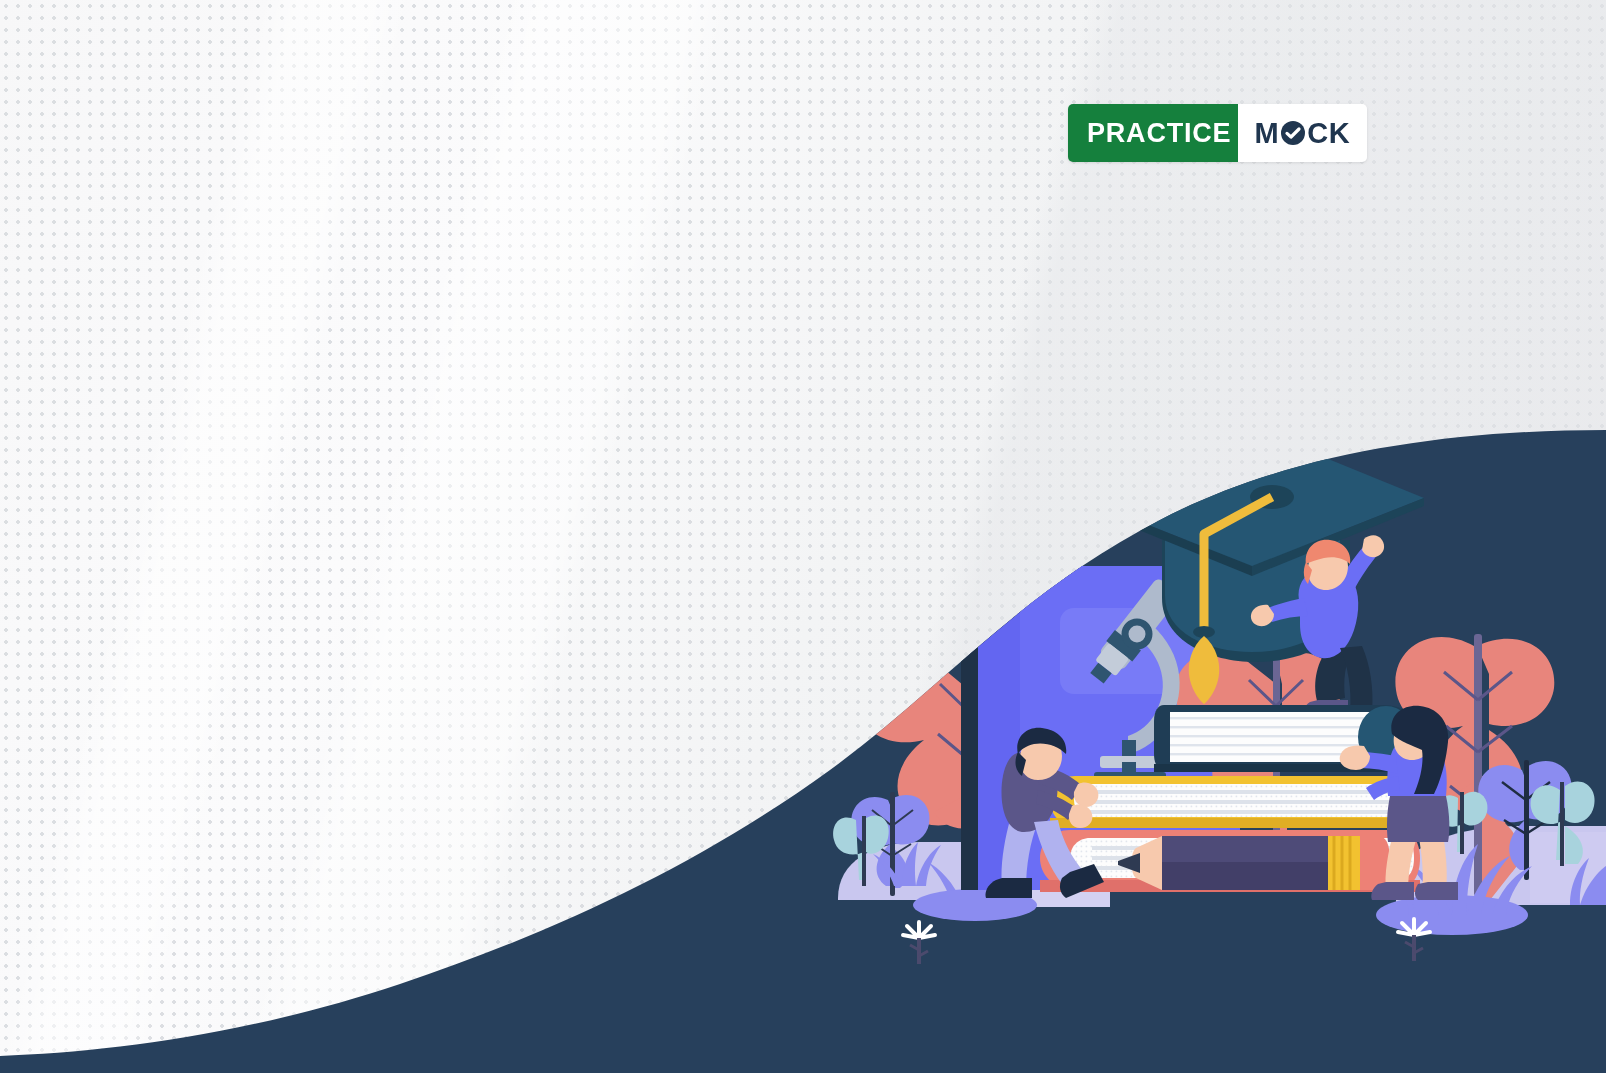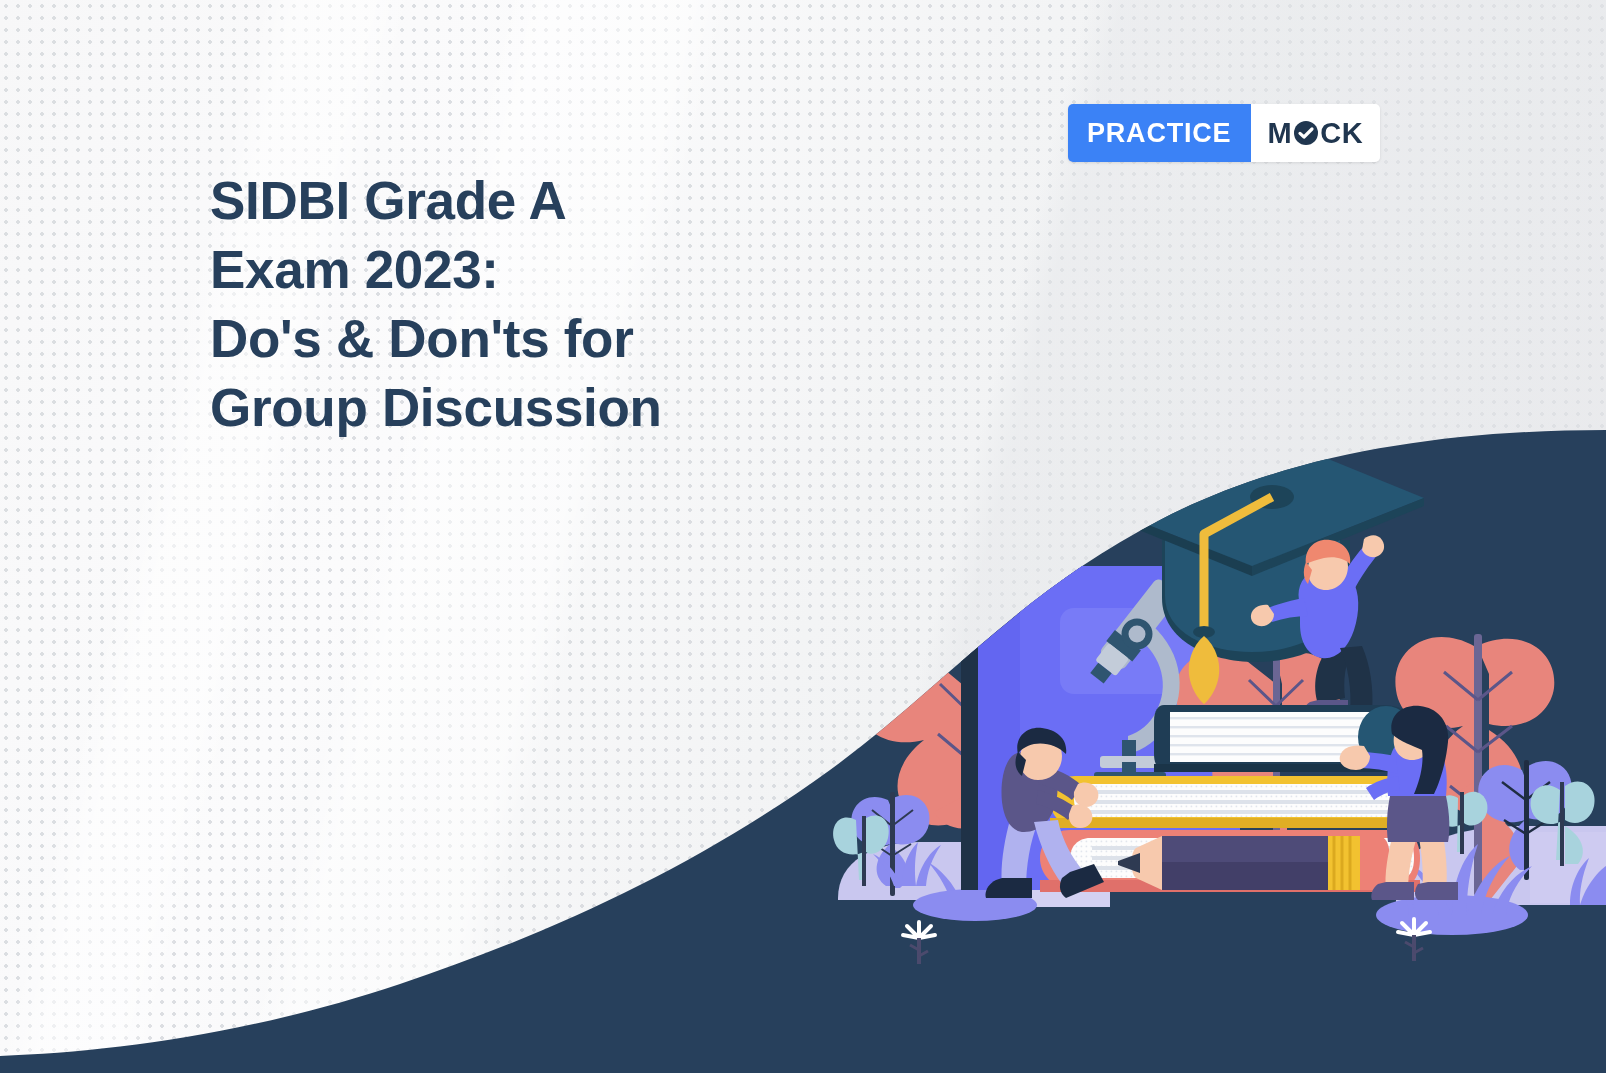--- a/index.html
+++ b/index.html
@@ -47,22 +47,22 @@
   .title .ln{display:block;white-space:nowrap;}
 
   
   .logo{
     position:absolute;left:1068px;top:104px;
     display:flex;align-items:stretch;height:58px;
     border-radius:5px;overflow:hidden;
     box-shadow:0 1px 3px rgba(0,0,0,.10);
   }
   .logo-left{
-    background:#3b82f6;color:#ffffff;
-    display:flex;align-items:center;padding:0 20px 0 19px;
+    background:#15803d;color:#ffffff;
+    display:flex;align-items:center;padding:0 7px 0 19px;
     font-size:27px;font-weight:600;letter-spacing:.8px;
   }
   .logo-right{
     background:#ffffff;color:#20364f;
     display:flex;align-items:center;padding:0 17px 0 16px;
     font-size:29px;font-weight:800;letter-spacing:.6px;
   }
   .logo-right .mk-o{display:inline-flex;align-items:center;margin:0 1px;}
   .ill{position:absolute;left:0;top:0;}
 </style>
@@ -393,26 +393,20 @@
                  C1446,762 1440,782 1434,794 L1414,794 C1420,780 1424,764 1422,750
                  C1414,746 1400,742 1392,734 Z" fill="#1b2a42"></path>
 
         <path d="M1378,884 C1372,888 1370,896 1372,900 L1414,900 L1414,882 L1386,882 Z" fill="#5b5689"></path>
         <path d="M1418,884 C1414,890 1414,897 1418,900 L1458,900 L1458,882 L1428,882 Z" fill="#5b5689"></path>
       </g>
 
     </g>
   </svg>
 
-  <div class="title">
-    <span class="ln">SIDBI Grade A</span>
-    <span class="ln">Exam 2023:</span>
-    <span class="ln">Do's &amp; Don'ts for</span>
-    <span class="ln">Group Discussion</span>
-  </div>
 
   <div class="logo">
     <div class="logo-left">PRACTICE</div>
     <div class="logo-right">
       <span>M</span>
       <span class="mk-o">
         <svg width="26" height="26" viewBox="0 0 26 26">
           <circle cx="13" cy="13" r="12" fill="#20364f"></circle>
           <path d="M7 13.4 L11 17 L19 9" stroke="#ffffff" stroke-width="3.2" fill="none" stroke-linecap="round" stroke-linejoin="round"></path>
         </svg>

